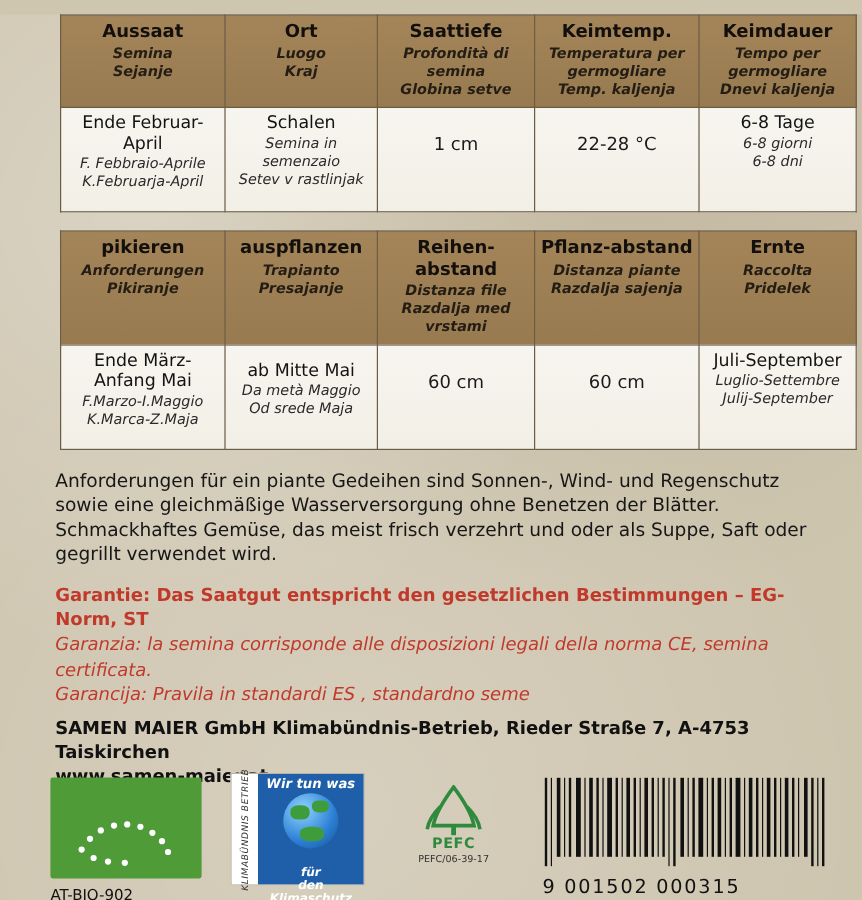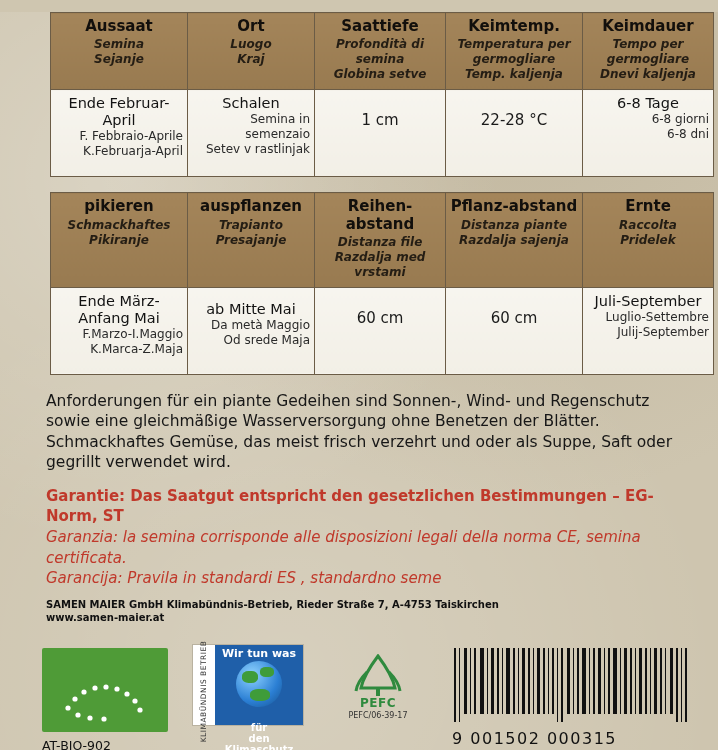--- a/index.html
+++ b/index.html
@@ -98,23 +98,23 @@
     color: #241d14;
     line-height: 1.25;
   }
   .c-main {
     font-size: 14.5px;
     color: #131313;
     line-height: 1.18;
   }
   .c-sub {
     font-size: 12px;
+    font-style: italic;
     color: #2a2a2a;
     line-height: 1.25;
-    text-align: right;
   }
   .cell-pad-top { padding-top: 11px; }
   .vcenter { font-size: 15px; line-height: 1.2; }
 
   
   .desc {
     margin: 16px 46px 0 46px;
     font-size: 15.5px;
     line-height: 1.32;
     color: #171717;
@@ -122,21 +122,21 @@
   .guarantee {
     margin: 13px 46px 0 46px;
     color: #c0392b;
     font-size: 15px;
     line-height: 1.38;
   }
   .guarantee .g1 { font-weight: bold; color: #c0392b; }
   .guarantee .g2, .guarantee .g3 { font-style: italic; color: #c0392b; }
   .company {
     margin: 9px 46px 0 46px;
-    font-size: 10px;
+    font-size: 15px;
     line-height: 1.32;
     color: #111;
   }
   .company .c-line1 { font-weight: bold; }
   .company .c-line2 { font-weight: bold; }
 
   
   .logos {
     position: absolute;
     left: 0;
@@ -162,24 +162,25 @@
     left: 42px;
     top: 98px;
     font-size: 12.5px;
     color: #111;
   }
   .klima {
     position: absolute;
     left: 192px;
     top: 4px;
     width: 112px;
-    height: 82px;
+    height: 94px;
     background: #ffffff;
     border: 1px solid #b9b2a0;
     box-sizing: border-box;
+    font-style: italic;
   }
   .klima-side {
     position: absolute;
     left: 0; top: 0;
     width: 22px; height: 92px;
     display: flex;
     align-items: center;
     justify-content: center;
   }
   .klima-side span {
@@ -326,21 +327,21 @@
           </td>
         </tr>
       </tbody>
     </table>
 
     <table class="grid" style="margin-top:15px">
       <thead>
         <tr>
           <th style="width:128px">
             <div class="h-main">pikieren</div>
-            <div class="h-sub">Schmackhaftes</div>
+            <div class="h-sub">Anforderungen</div>
             <div class="h-sub">Pikiranje</div>
           </th>
           <th style="width:118px">
             <div class="h-main">auspflanzen</div>
             <div class="h-sub">Trapianto</div>
             <div class="h-sub">Presajanje</div>
           </th>
           <th style="width:122px">
             <div class="h-main">Reihen-abstand</div>
             <div class="h-sub">Distanza file</div>

